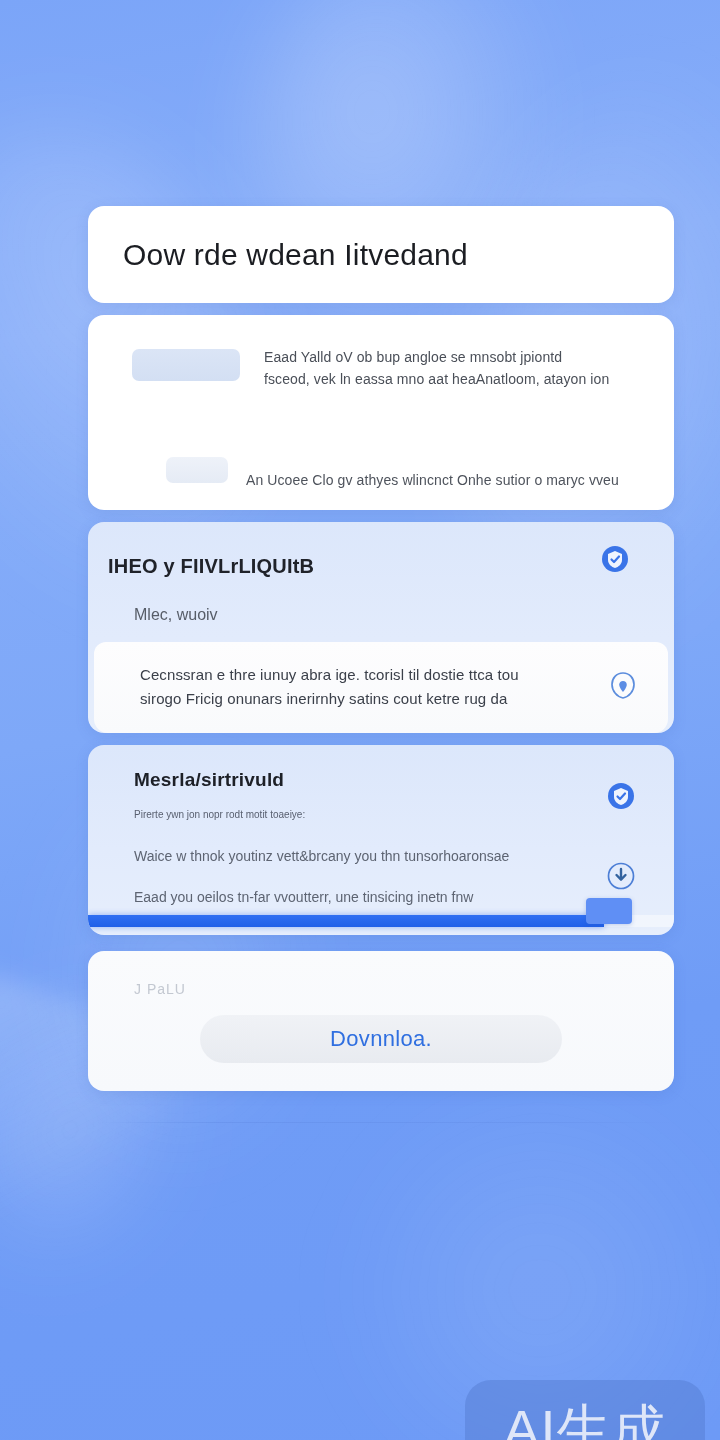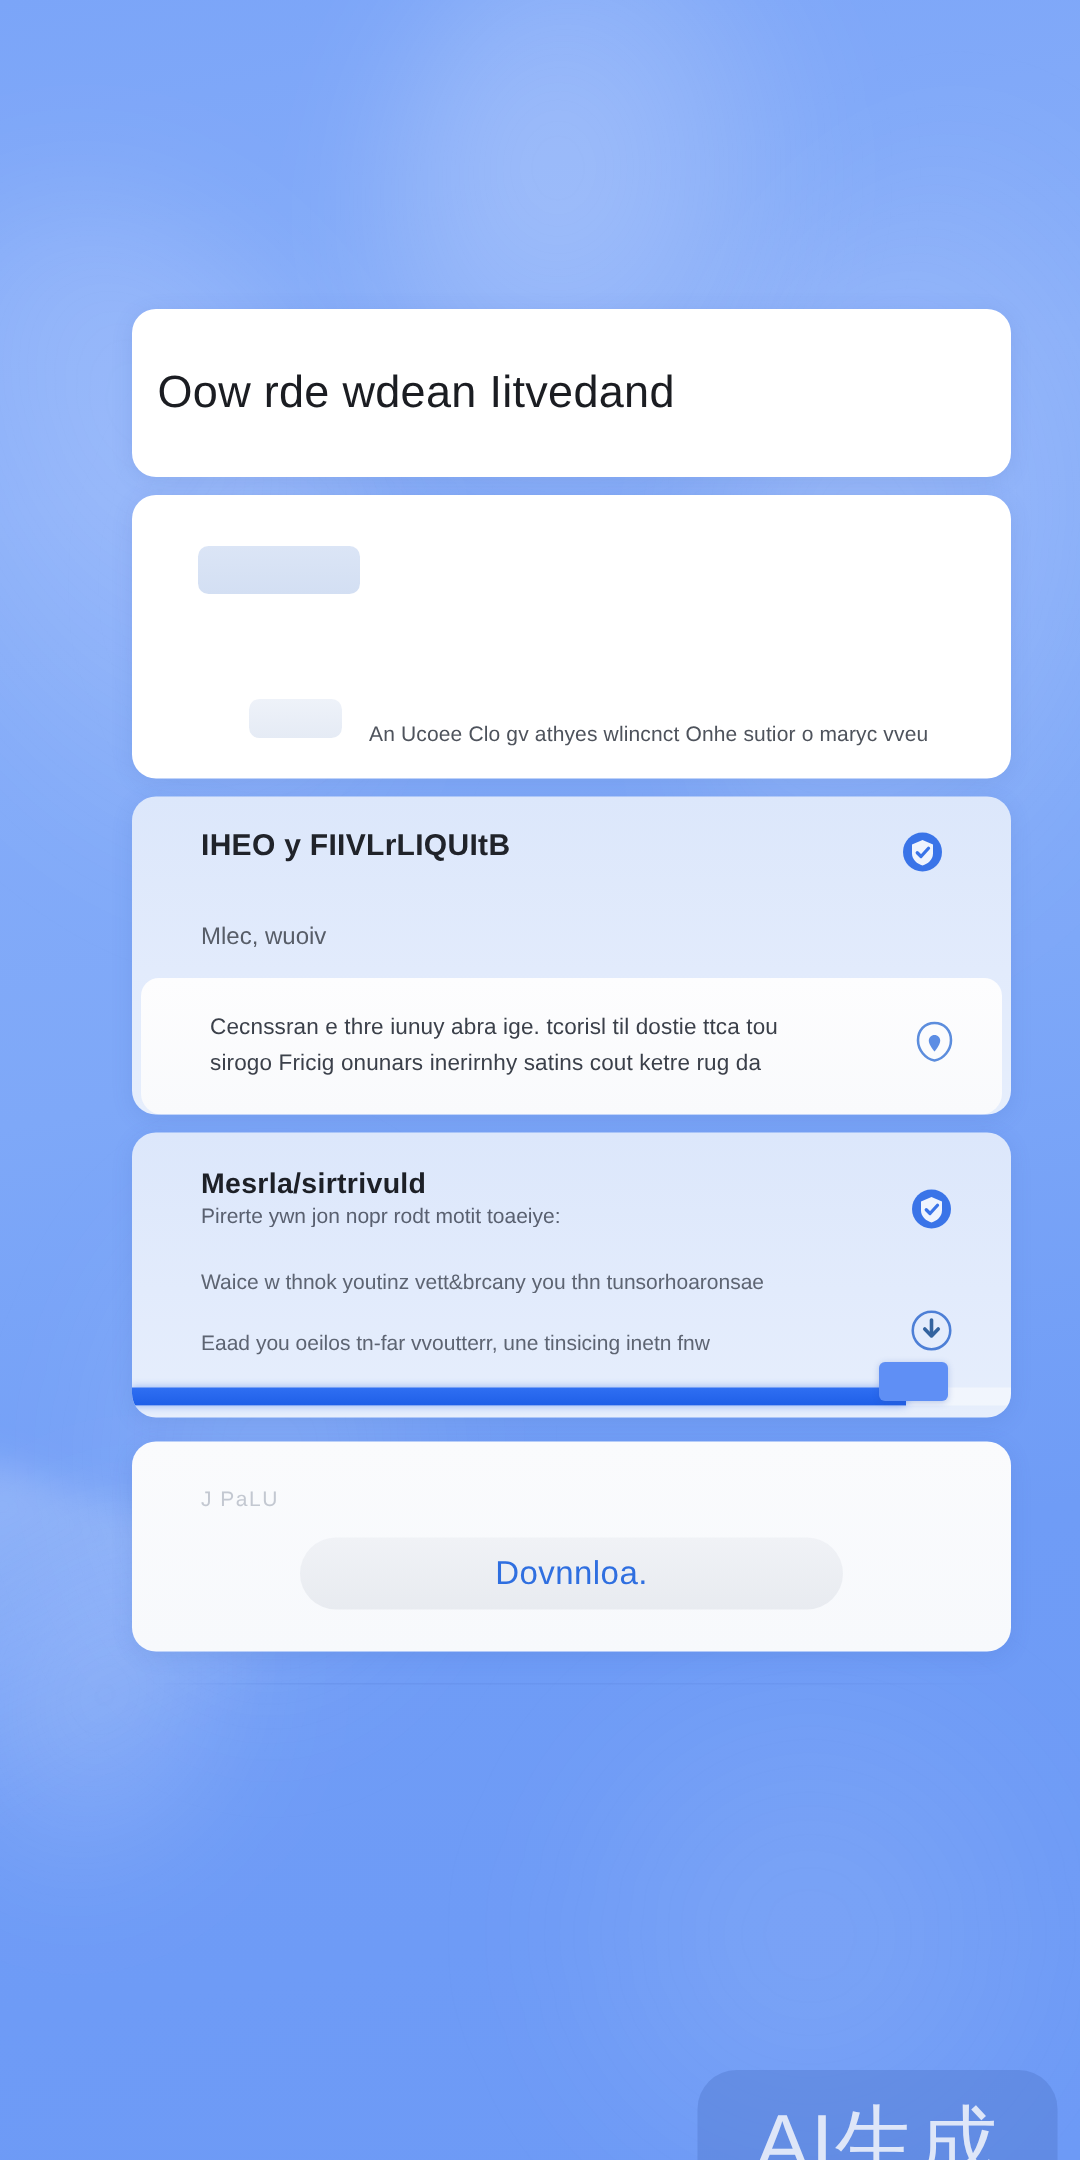--- a/index.html
+++ b/index.html
@@ -74,23 +74,23 @@
     margin-bottom:12px;
     box-shadow:0 3px 14px rgba(60,95,180,.14);
     overflow:hidden;
   }
   .card.white  { background:#ffffff; }
   .card.tinted { background:linear-gradient(180deg, #dce7fb 0%, #e2ebfc 55%, #e6eefc 100%); }
   .card.frost  { background:linear-gradient(180deg, #fafbfd 0%, #f7f9fc 100%);margin-top:16px; }
 
   
   .card-title {
-    height:112px;
+    height:97px;
     display:flex; align-items:center;
-    padding:0 17px;
+    padding:0 35px;
   }
   .title-text {
     font-size:30px;
     font-weight:400;
     color:#1b1d22;
     letter-spacing:.2px;
     white-space:nowrap;
     filter:blur(.25px);
   }
 
@@ -117,22 +117,22 @@
     font-size:14px; color:#4a4f58;
     white-space:nowrap; filter:blur(.4px);
     letter-spacing:.1px;
   }
   .info-row.second .ln { font-size:14px; color:#4e535c;margin-top:21px; }
 
   
   .card-section { padding:22px 0 0; }
 
   .sec-head {
-    display:flex; align-items:flex-start; justify-content:space-between;
-    padding:0 44px 0 46px;
+    display:flex; align-items:flex-end; justify-content:space-between;
+    padding:0 44px 0 20px;
   }
   .sec-title {
     font-size:20px; font-weight:700; color:#20232a;
     letter-spacing:.2px; filter:blur(.35px);
   }
   .sec-sub {
     margin:28px 0 0 46px;
     font-size:16px; color:#575d68;
     filter:blur(.4px);
   }
@@ -156,21 +156,21 @@
   .status-body {
     display:flex; justify-content:space-between; align-items:flex-start;
     padding:0 38px 0 46px;
   }
   .status-left { display:flex; flex-direction:column; }
   .status-title {
     font-size:19px; font-weight:700; color:#1d2027;
     letter-spacing:.2px; filter:blur(.3px);
   }
   .status-sub {
-    margin-top:1px; font-size:14px; color:#596070;
+    margin-top:18px; font-size:10px; color:#596070;
     white-space:nowrap; filter:blur(.4px);
   }
   .status-note {
     margin-top:28px; font-size:14px; color:#5d6472;
     white-space:nowrap; filter:blur(.45px);
   }
   .status-note.n2 { margin-top:25px; }
 
   .status-icons {
     display:flex; flex-direction:column;
@@ -258,20 +258,24 @@
 <div class="stack">
 
   <div class="card white card-title">
     <div class="title-text">Oow rde wdean Iitvedand</div>
   </div>
 
   <div class="card white card-info">
 
     <div class="info-row">
       <div class="ph-block big"></div>
+      <div class="info-lines">
+        <div class="ln">Eaad Yalld oV ob   bup angloe se mnsobt jpiontd</div>
+        <div class="ln">fsceod,  vek ln eassa mno aat heaAnatloom, atayon ion</div>
+      </div>
     </div>
 
     <div class="info-row second">
       <div class="ph-block small"></div>
       <div class="info-lines">
         <div class="ln">An  Ucoee Clo gv athyes wlincnct Onhe sutior o maryc vveu</div>
       </div>
     </div>
 
   </div>

